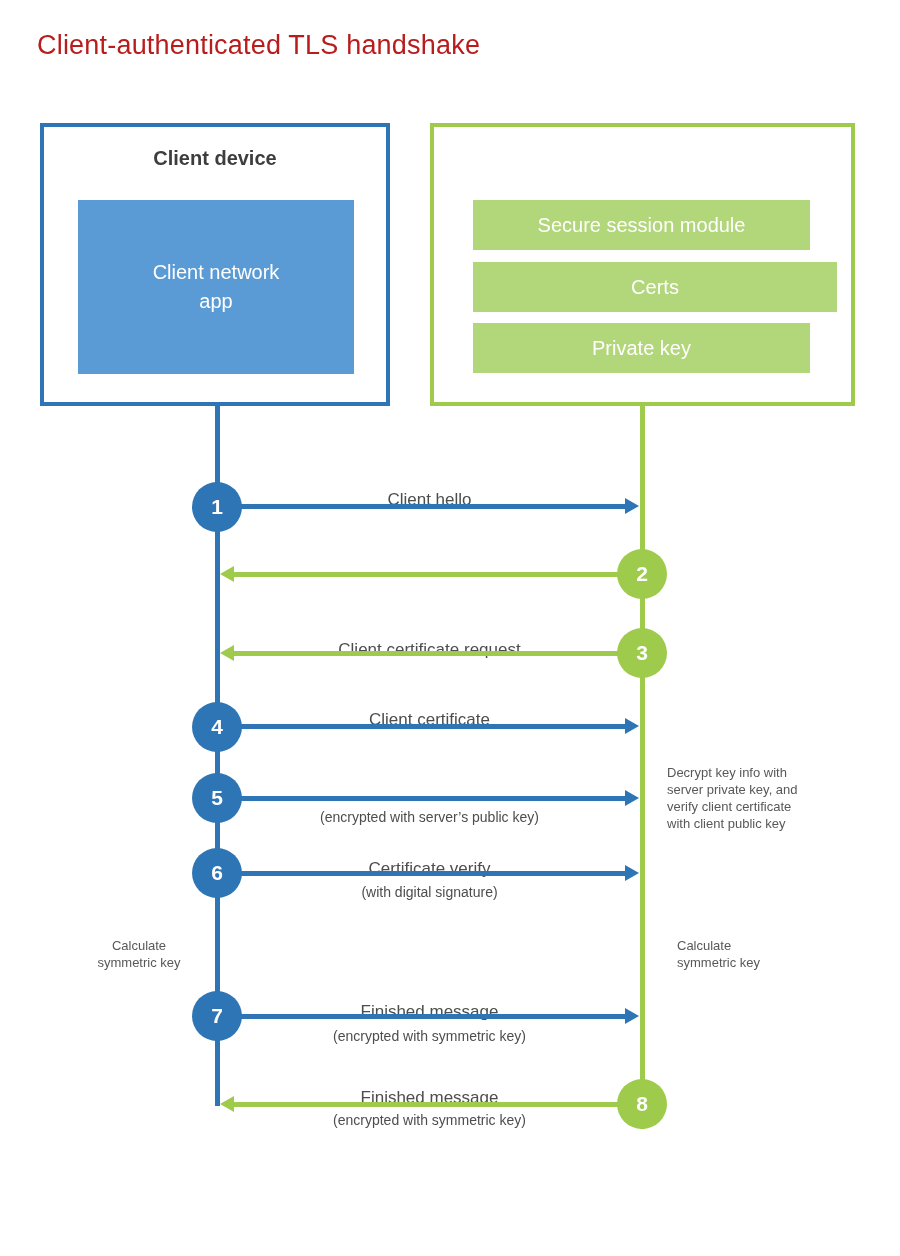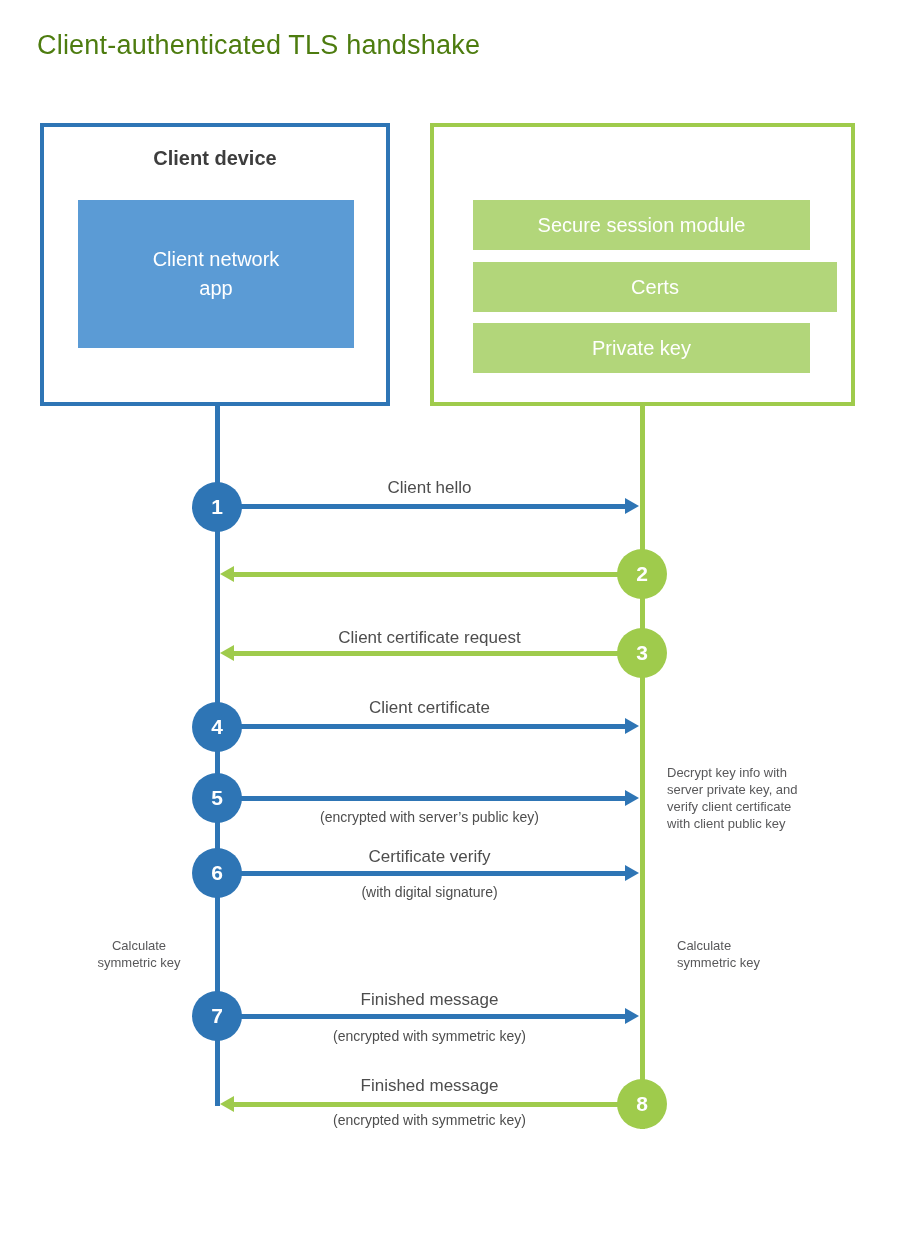--- a/index.html
+++ b/index.html
@@ -9,21 +9,21 @@
     --green-light:#b2d67a;
     --text-dark:#3d3d3d;
     --text-mid:#4d4d4d;
     --text-gray:#58585a;
   }
   *{margin:0;padding:0;box-sizing:border-box;}
   html,body{background:#fff;}
   body{font-family:"Liberation Sans", sans-serif;}
   #canvas{position:relative;width:900px;height:1256px;background:#fff;overflow:hidden;}
 
-  .page-title{position:absolute;left:37px;top:30px;font-size:27px;font-weight:400;color:#4d7c0f;letter-spacing:.2px;}
+  .page-title{position:absolute;left:37px;top:30px;font-size:27px;font-weight:400;color:#b91c1c;letter-spacing:.2px;}
 
   .box{position:absolute;background:#fff;border-style:solid;border-width:4px;}
   .box.blue{border-color:var(--blue);}
   .box.green{border-color:var(--green);}
   .box-title{position:absolute;text-align:center;font-size:20px;font-weight:700;color:var(--text-dark);}
 
   .fill-rect{position:absolute;display:flex;align-items:center;justify-content:center;text-align:center;color:#fff;font-size:20px;white-space:pre-line;line-height:1.45;}
   .fill-rect.blue{background:var(--blue-light);}
   .fill-rect.green{background:var(--green-light);}
 
@@ -36,36 +36,36 @@
   .circle.green{background:var(--green);}
 
   .arrow{position:absolute;height:5px;z-index:2;}
   .arrow.blue{background:var(--blue);color:var(--blue);}
   .arrow.green{background:var(--green);color:var(--green);}
   .arrow.right::after{content:"";position:absolute;right:-13px;top:-6px;width:0;height:0;
     border-top:8px solid transparent;border-bottom:8px solid transparent;border-left:14px solid;}
   .arrow.left::before{content:"";position:absolute;left:-13px;top:-6px;width:0;height:0;
     border-top:8px solid transparent;border-bottom:8px solid transparent;border-right:14px solid;}
 
-  .msg-label{position:absolute;left:217px;width:425px;text-align:center;font-size:17px;color:var(--text-mid);}
+  .msg-label{position:absolute;left:217px;width:425px;text-align:center;font-size:17px;color:var(--text-mid);margin-top:12px;}
   .msg-sub{position:absolute;left:217px;width:425px;text-align:center;font-size:14px;color:var(--text-mid);}
 
   .note{position:absolute;font-size:13px;color:var(--text-gray);line-height:17px;white-space:pre-line;}
   .note.center{text-align:center;}
 </style>
 </head>
 <body>
 
 <div id="canvas">
 
   <div class="page-title">Client-authenticated TLS handshake</div>
 
   <div class="box blue" style="left:40px;top:123px;width:350px;height:283px;"></div>
   <div class="box-title" style="left:40px;top:147px;width:350px;">Client device</div>
-  <div class="fill-rect blue" style="left:78px;top:200px;width:276px;height:148px;">Client network
+  <div class="fill-rect blue" style="left:78px;top:200px;width:276px;height:174px;">Client network
 app</div>
 
   <div class="box green" style="left:430px;top:123px;width:425px;height:283px;"></div>
   <div class="fill-rect green" style="left:473px;top:200px;width:337px;height:50px;">Secure session module</div>
   <div class="fill-rect green" style="left:473px;top:262px;width:364px;height:50px;">Certs</div>
   <div class="fill-rect green" style="left:473px;top:323px;width:337px;height:50px;">Private key</div>
 
   <div class="vline blue" style="left:215px;top:406px;height:700px;"></div>
   <div class="vline green" style="left:640px;top:406px;height:723px;"></div>
 

